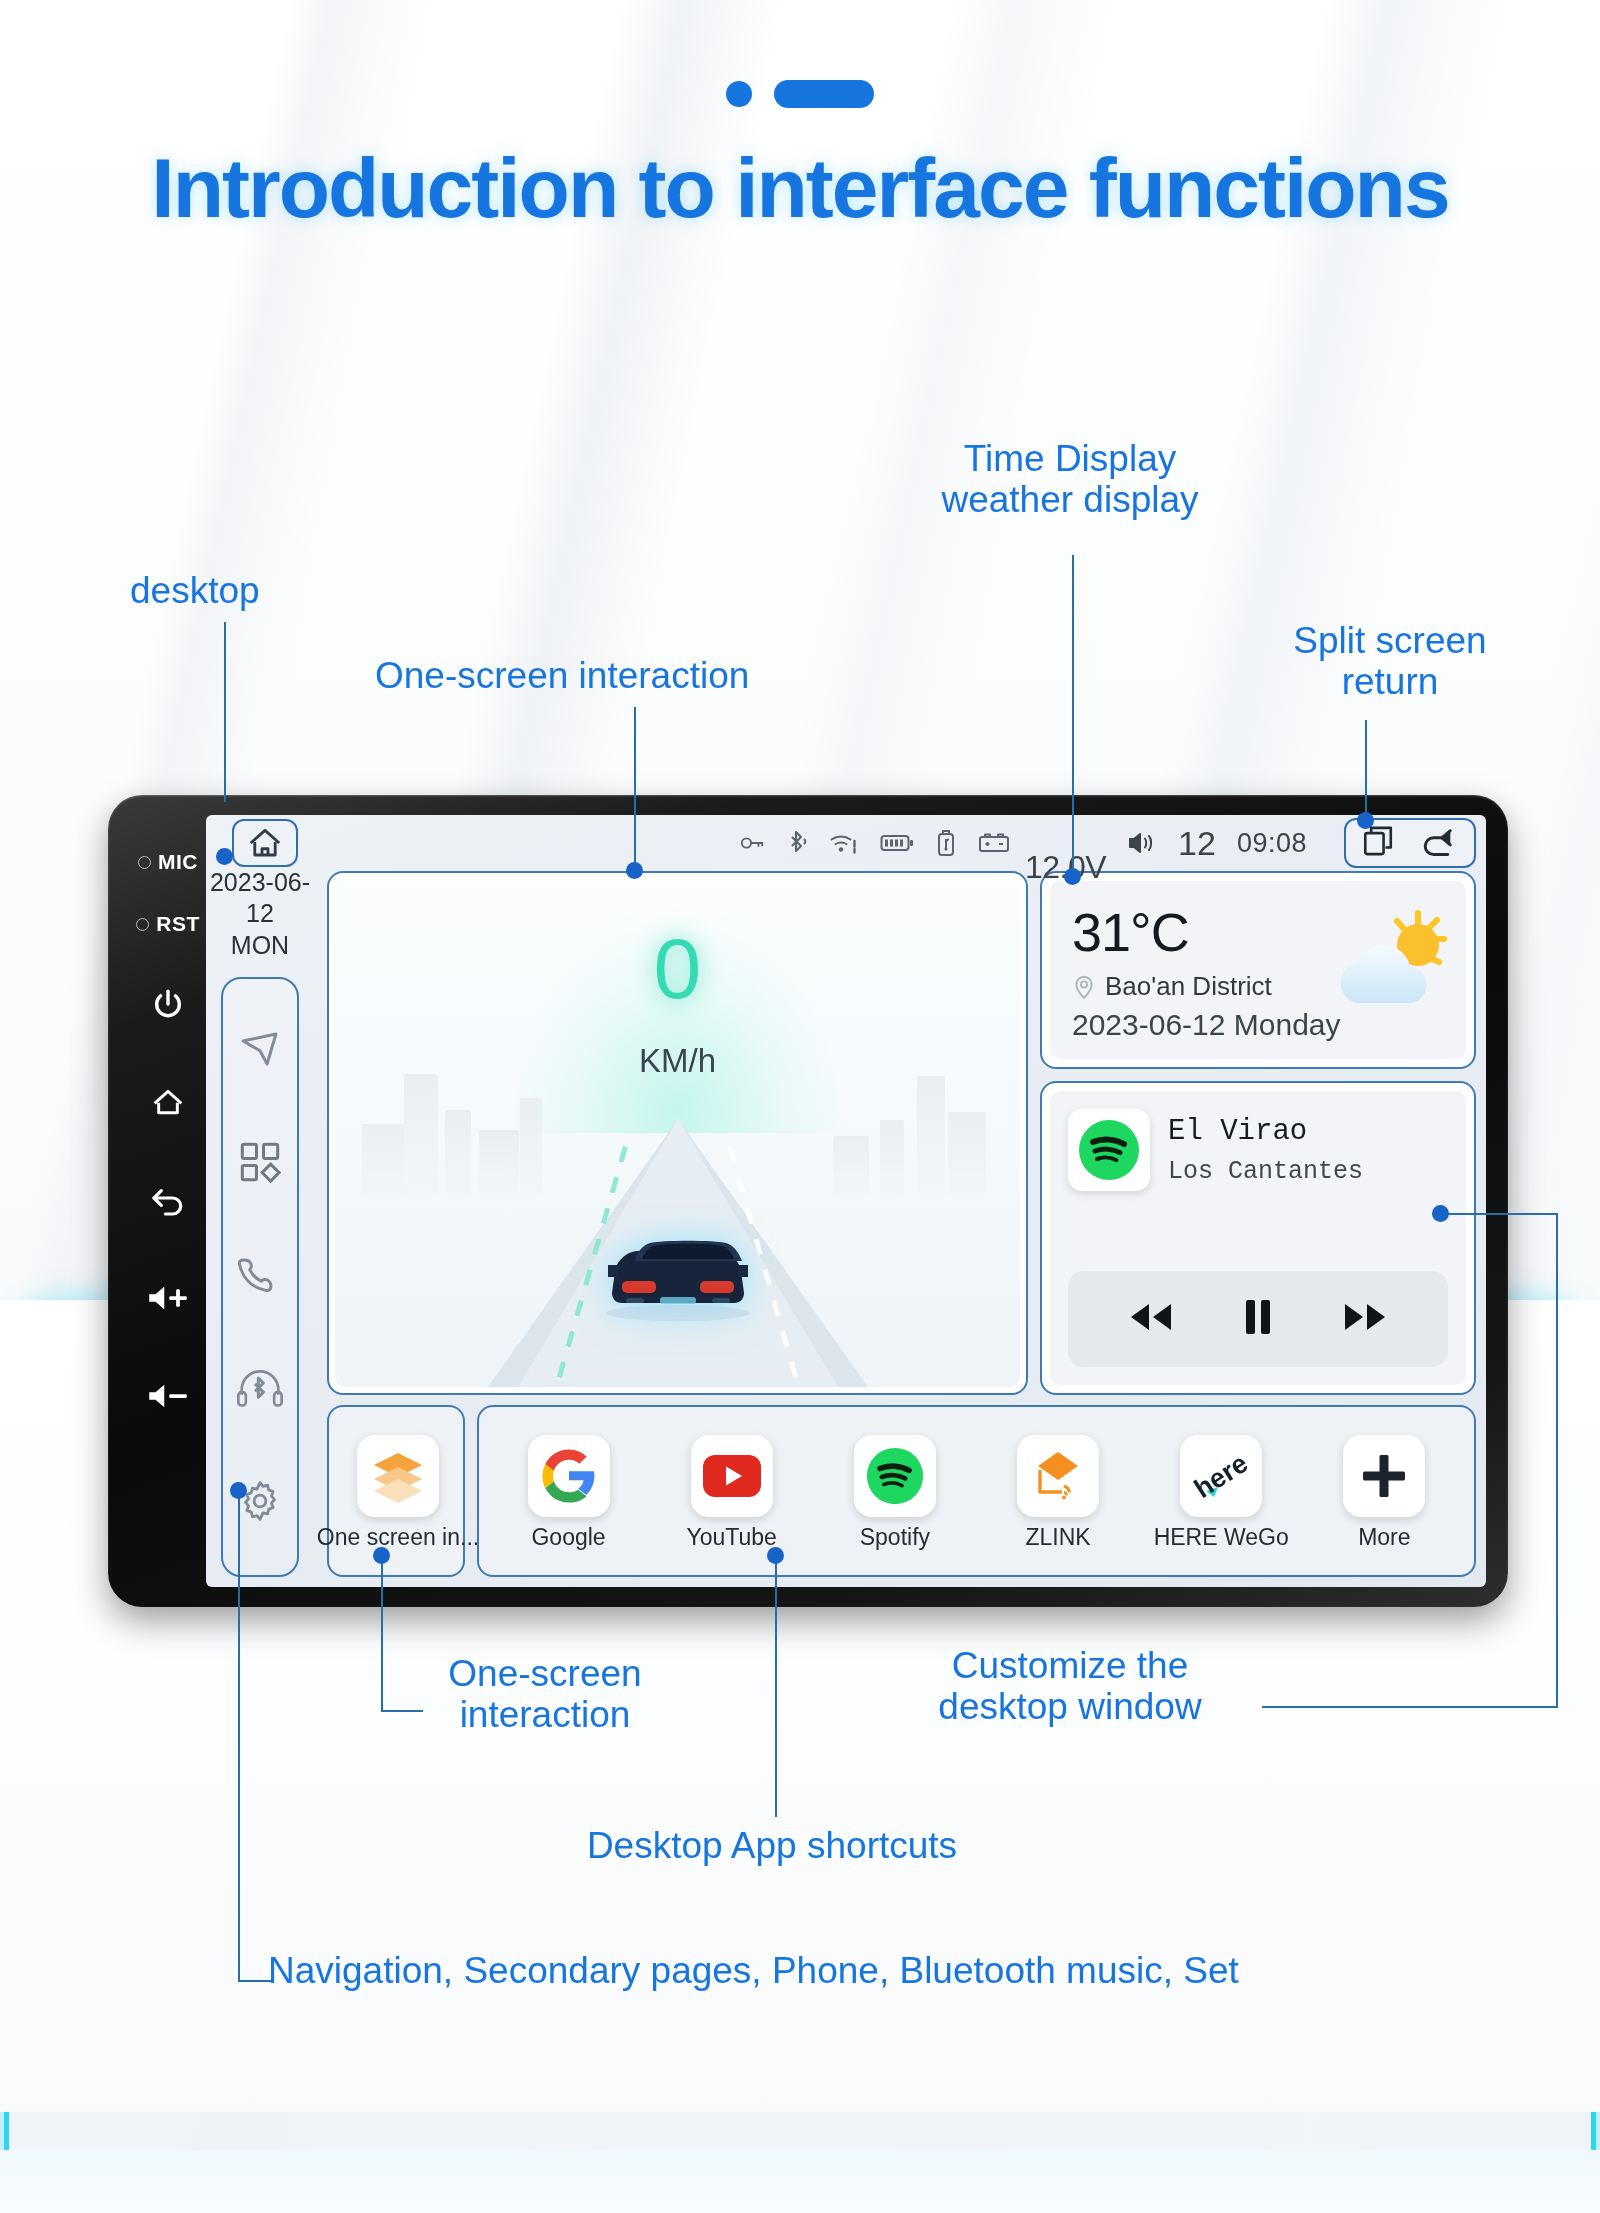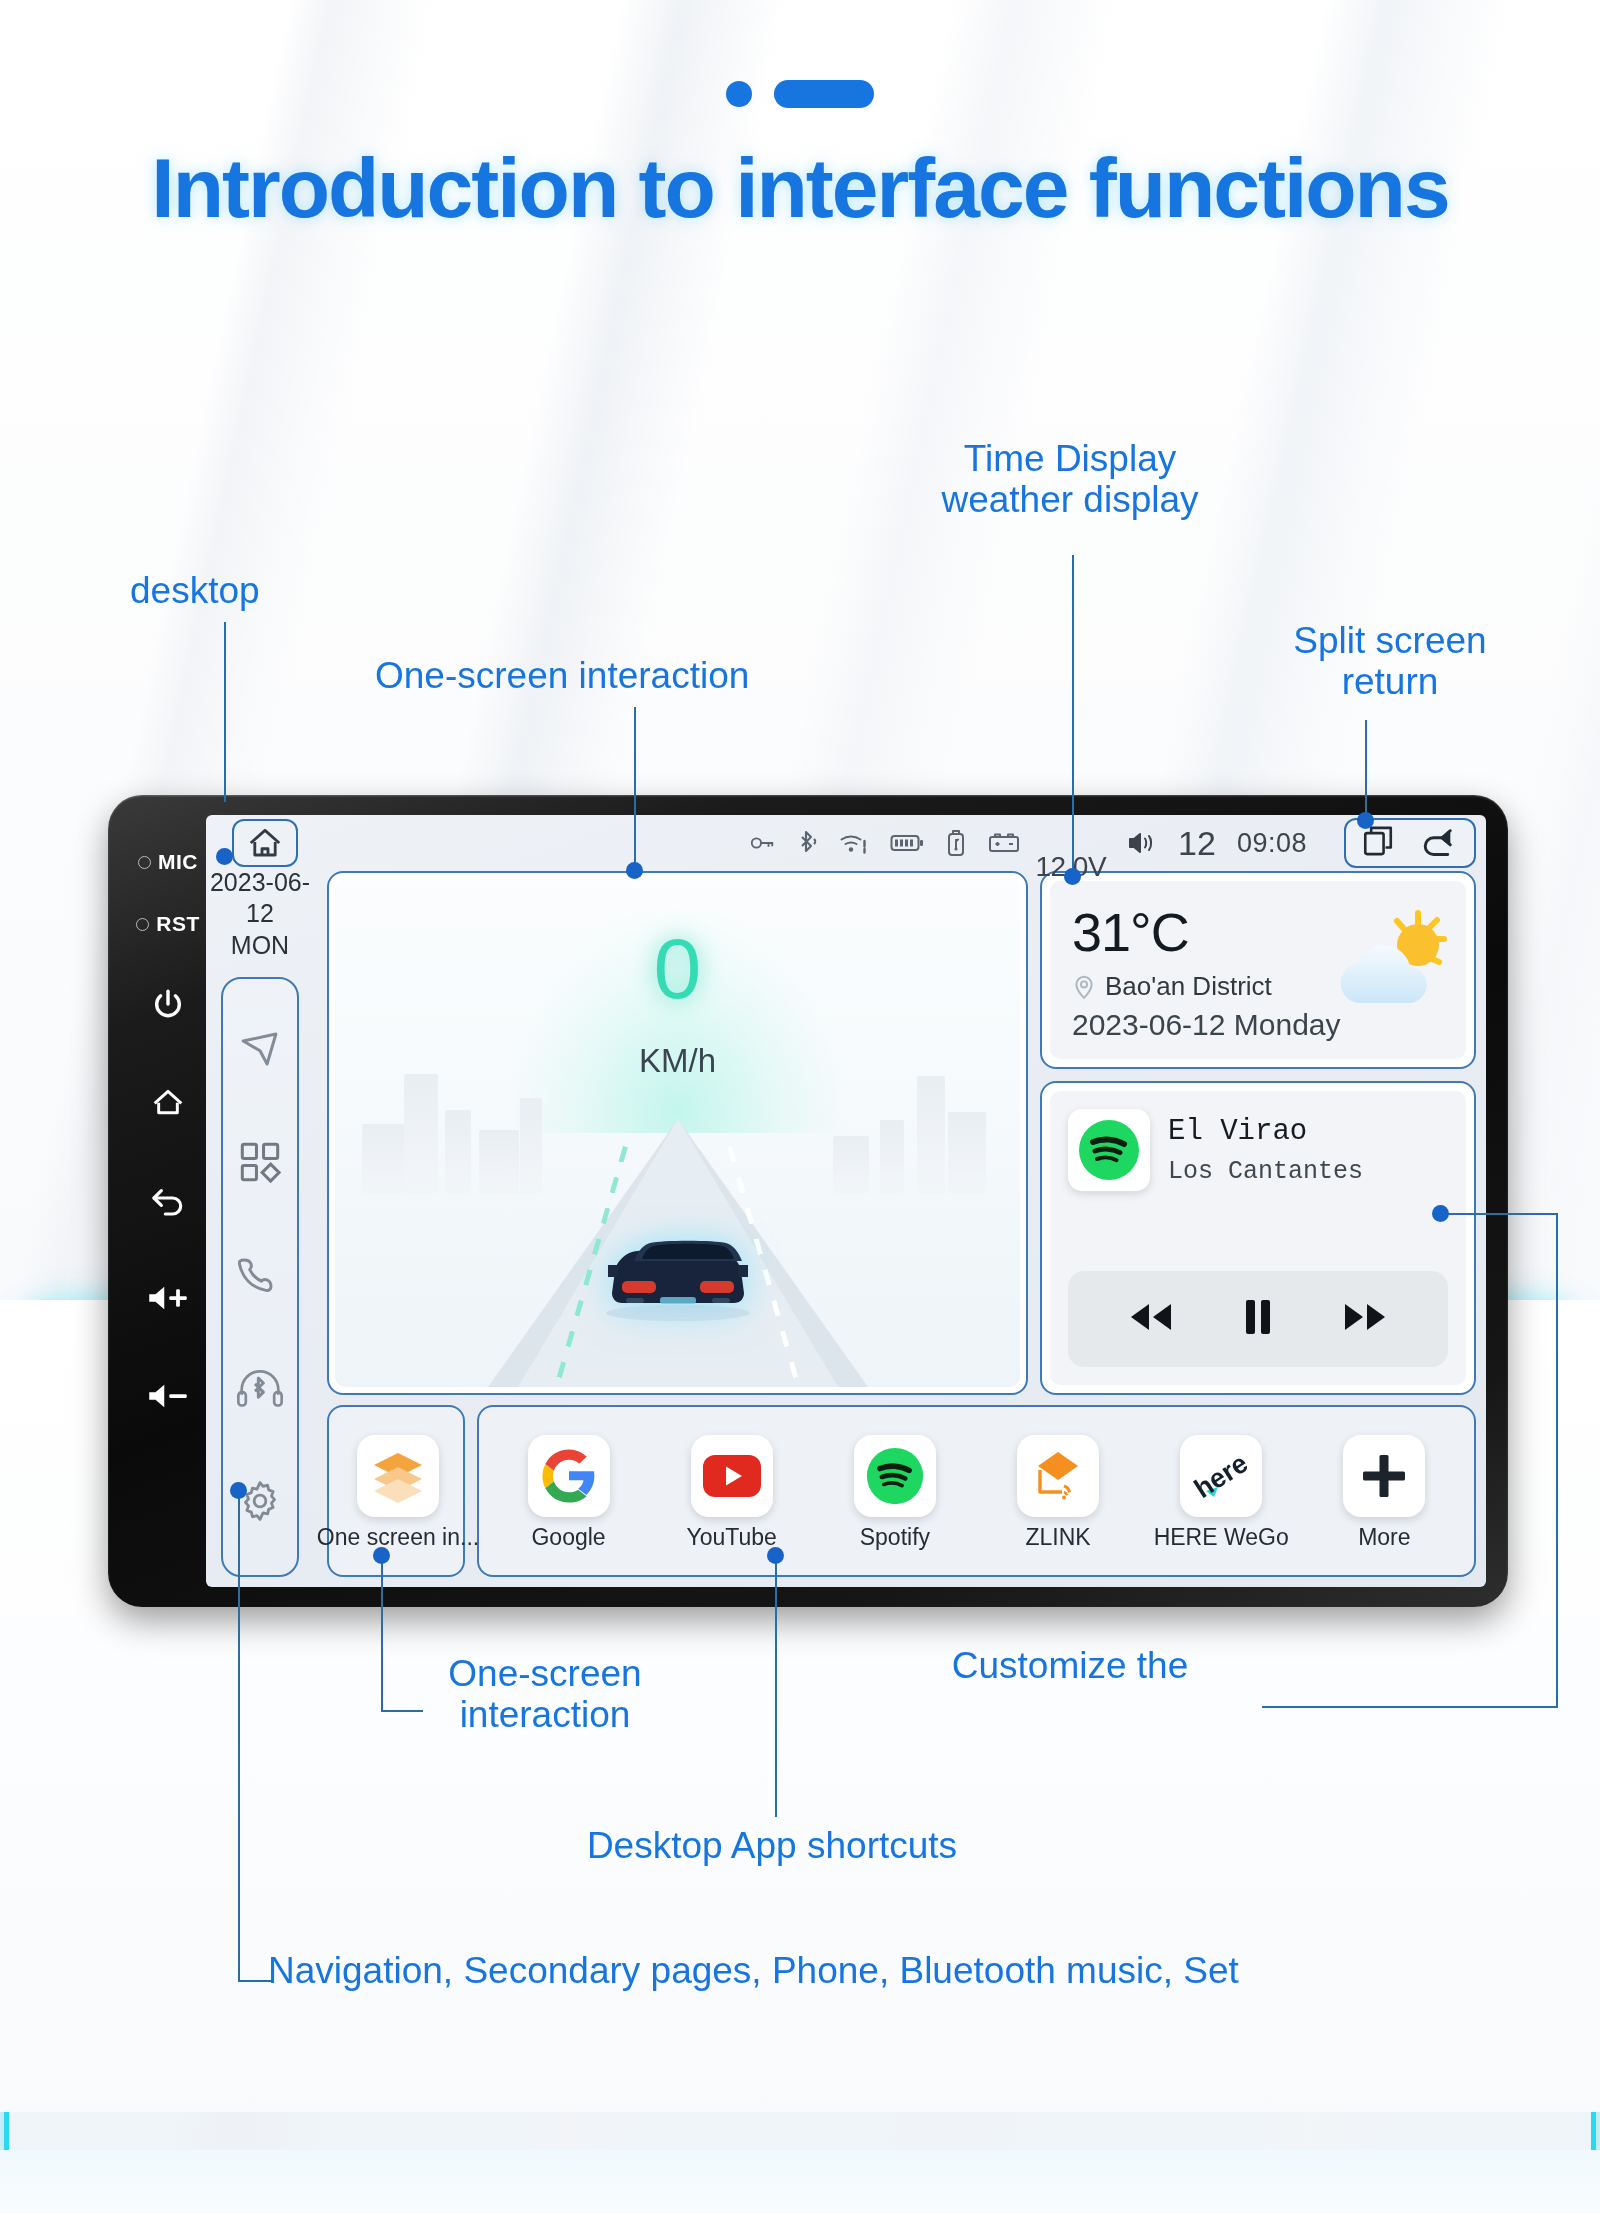--- a/index.html
+++ b/index.html
@@ -87,21 +87,21 @@
   }
 
   
   .statusbar { height:56px; display:flex; align-items:center; padding:0 10px 0 0; position:relative; }
   .sb-left { width:118px; display:flex; align-items:center; justify-content:center; }
   .home-btn {
     width:66px; height:48px; border:2px solid #2f6fae; border-radius:12px;
     display:flex; align-items:center; justify-content:center; background:#eef2f7;
   }
   .sb-icons { margin-left:auto; display:flex; align-items:center; gap:21px; color:#5b6470; }
-  .sb-icons .volt { font-size:28px; color:#3c434d; margin-left:-6px; letter-spacing:-.5px;margin-top:48px;}
+  .sb-icons .volt { font-size:32px; color:#3c434d; margin-left:-6px; letter-spacing:-.5px;margin-top:48px;}
   .sb-icons .vol-num { font-size:34px; color:#3c434d; }
   .sb-icons .clock { font-size:27px; color:#3c434d; letter-spacing:.5px;}
   .sb-right-box {
     margin-left:16px; display:flex; align-items:center; gap:26px;
     border:2px solid #2f6fae; border-radius:12px; padding:4px 16px; background:#eef2f7;
   }
 
   
   .sbody { flex:1; display:flex; padding:0 10px 10px 0; gap:13px; }
   .leftcol { width:108px; flex:0 0 108px; display:flex; flex-direction:column; align-items:center; }
@@ -221,20 +221,21 @@
   <div class="lead v" style="left:381px; top:1555px; height:155px;"></div>
   <div class="lead h" style="left:381px; top:1710px; width:42px;"></div>
   <div class="leader-dot" style="left:373px; top:1547px;"></div>
 
   <div class="anno c" style="left:512px; top:1825px; width:520px;">Desktop App shortcuts</div>
   <div class="lead v" style="left:775px; top:1555px; height:262px;"></div>
   <div class="leader-dot" style="left:767px; top:1547px;"></div>
 
   <div class="anno c" style="left:870px; top:1645px; width:400px;">
     <div>Customize the</div>
+    <div>desktop window</div>
   </div>
   <div class="lead h" style="left:1262px; top:1706px; width:296px;"></div>
   <div class="lead v" style="left:1556px; top:1213px; height:495px;"></div>
   <div class="lead h" style="left:1440px; top:1213px; width:118px;"></div>
   <div class="leader-dot" style="left:1432px; top:1205px;"></div>
 
   <div class="anno" style="left:268px; top:1950px;">Navigation, Secondary pages, Phone, Bluetooth music, Set</div>
   <div class="lead v" style="left:238px; top:1490px; height:490px;"></div>
   <div class="lead h" style="left:238px; top:1980px; width:34px;"></div>
   <div class="leader-dot" style="left:230px; top:1482px;"></div>

